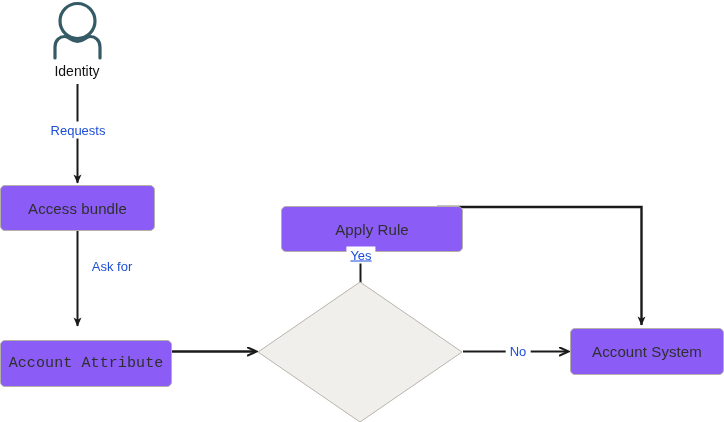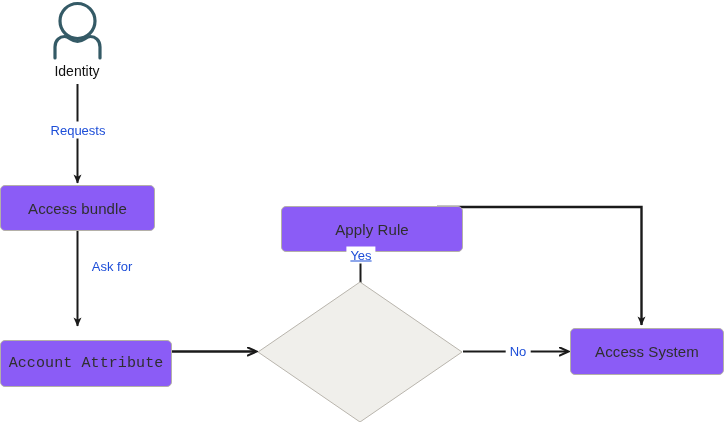--- a/index.html
+++ b/index.html
@@ -108,21 +108,21 @@
 
   <div class="node-box" style="left:0px; top:340px; width:172px; height:47px;font-family:Liberation Mono, monospace;">
     <span>Account Attribute</span>
   </div>
 
   <div class="node-box" style="left:281px; top:184px; width:182px; height:46px;margin-top:22px;">
     <span>Apply Rule</span>
   </div>
 
   <div class="node-box" style="left:570px; top:328px; width:154px; height:47px;">
-    <span>Access System</span>
+    <span>Account System</span>
   </div>
 
 
   <div class="edge-label" style="left:78px; top:130px;">Requests</div>
 
   <div class="edge-label" style="left:76px; top:266px;margin-left:36px;">Ask for</div>
 
   <div class="edge-label" style="left:361px; top:255px;text-decoration:underline;">Yes</div>
 
   <div class="edge-label" style="left:518px; top:351px;">No</div>

